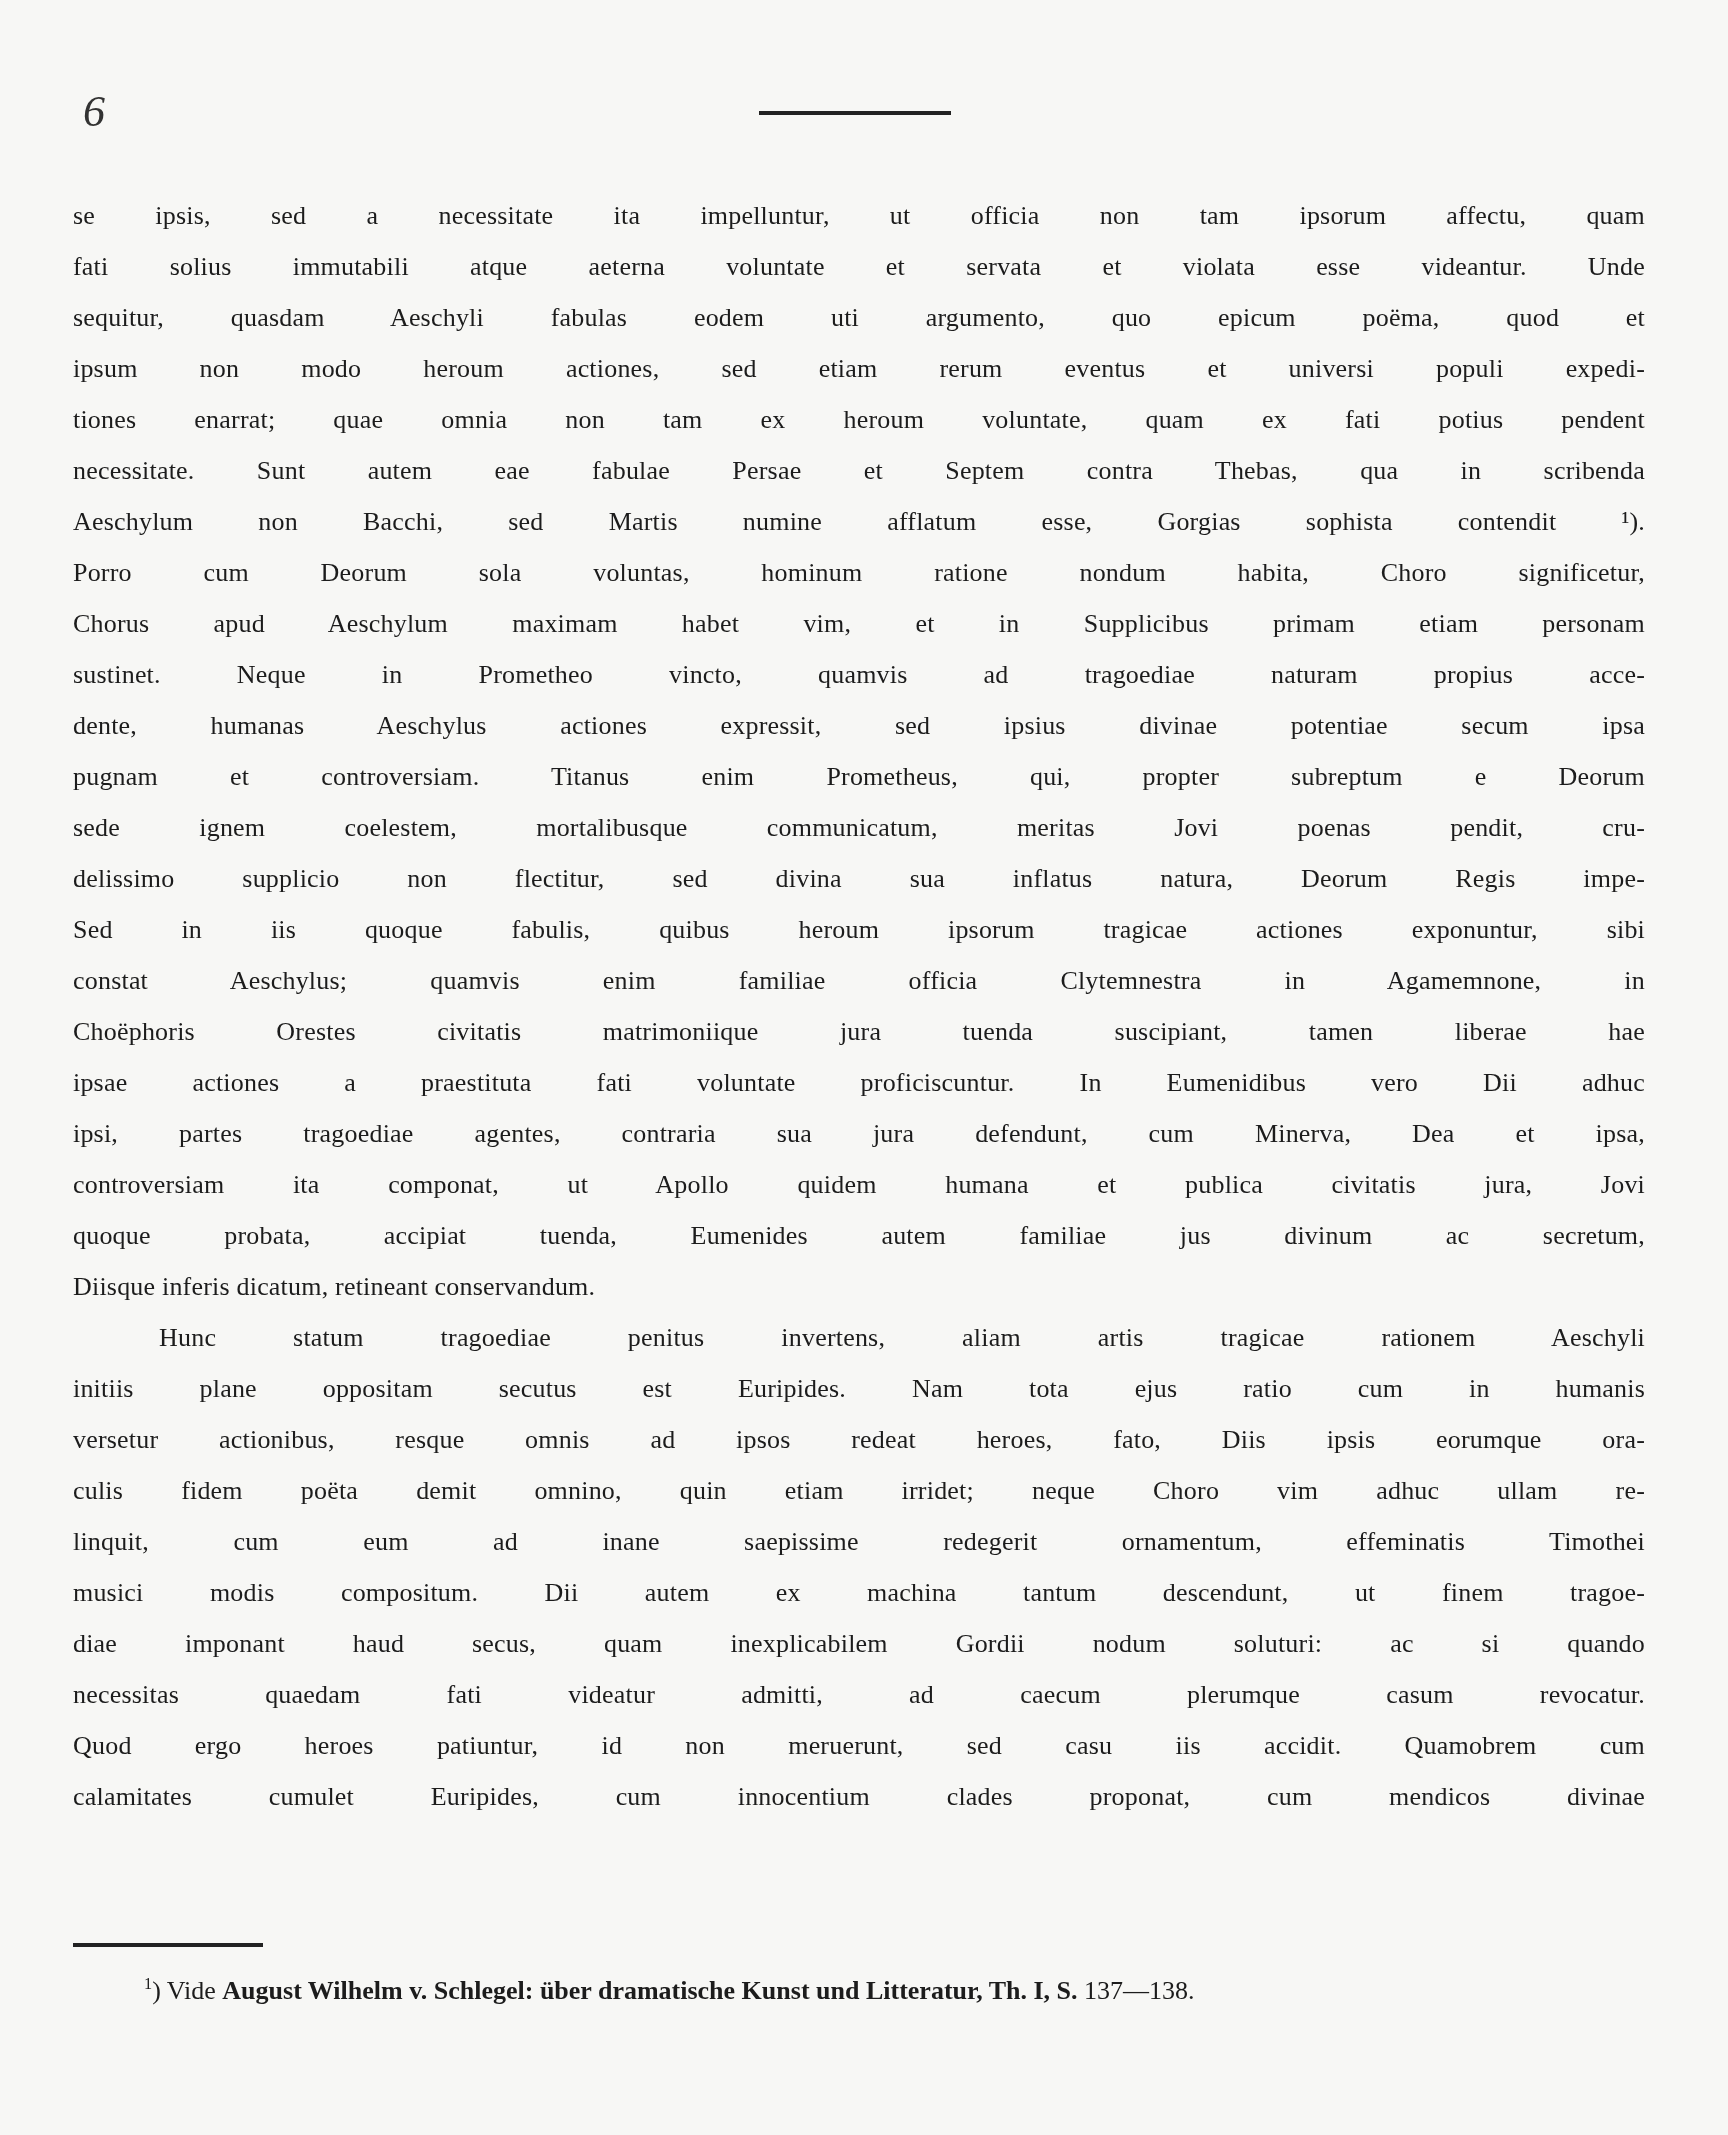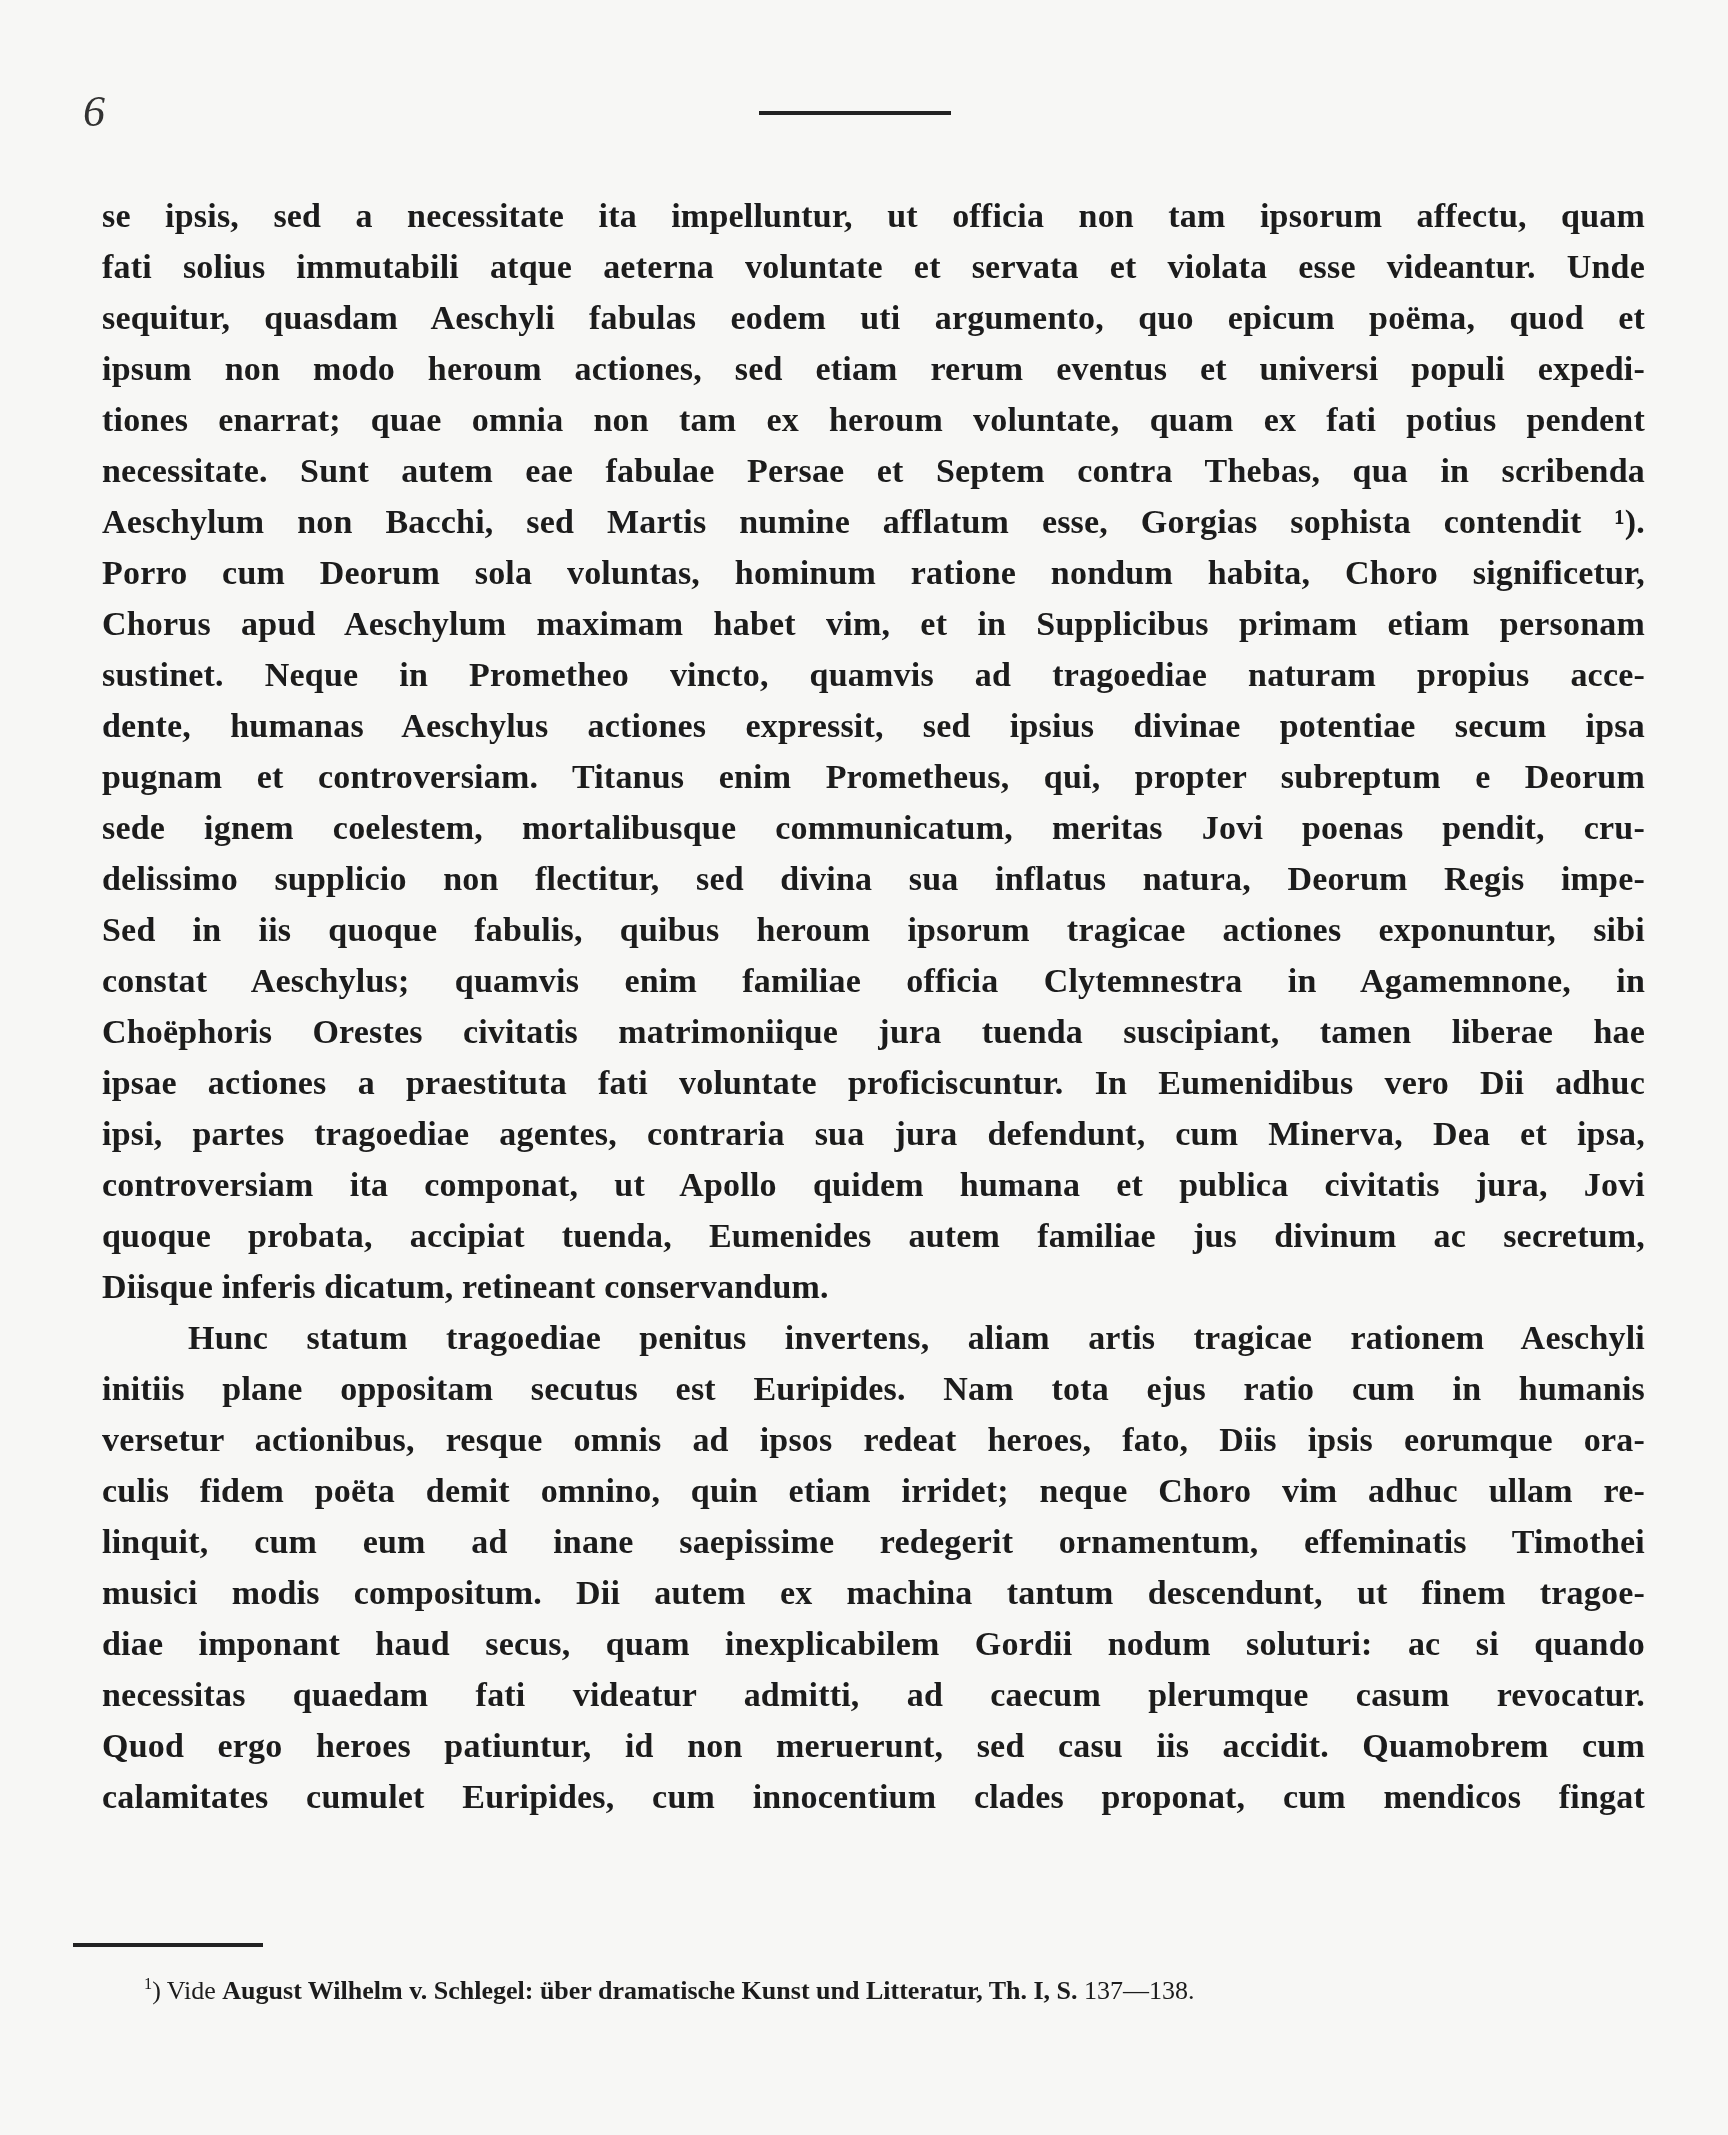--- a/index.html
+++ b/index.html
@@ -1,21 +1,21 @@
 <!DOCTYPE html>
 <html><head>
 <meta charset="utf-8">
 <style>
   html,body{margin:0;padding:0;}
   body{width:1728px;height:2136px;background:#f7f7f5;position:relative;overflow:hidden;
        font-family:"Liberation Serif","DejaVu Serif",serif;color:#1c1c1c;}
   .page-number{position:absolute;left:83px;top:86px;font-size:44px;font-style:italic;font-weight:300;color:#333;}
   .header-rule{position:absolute;left:759px;top:111px;width:192px;height:3.8px;background:#222;}
   .body-text{position:absolute;left:73px;top:190px;width:1572px;}
-  .line{height:51px;line-height:51px;font-size:34px;font-weight:bold;text-align:justify;text-align-last:justify;white-space:nowrap;letter-spacing:0.2px;margin-left:29px;}
+  .line{height:51px;line-height:51px;font-size:26px;font-weight:normal;text-align:justify;text-align-last:justify;white-space:nowrap;letter-spacing:0.2px;}
   .line.indent{padding-left:86px;}
   .line.last{text-align-last:left;}
   .footnote-rule{position:absolute;left:73px;top:1943px;width:190px;height:3.8px;background:#222;}
   .footnote{position:absolute;left:144px;top:1974px;font-size:26px;white-space:nowrap;}
   .fn-mark{font-size:16.3px;vertical-align:super;}
   .fn-italic{font-weight:bold;}
 </style>
 </head>
 <body>
 
@@ -47,20 +47,20 @@
   <div class="line last">Diisque inferis dicatum, retineant conservandum.</div>
   <div class="line indent">Hunc statum tragoediae penitus invertens, aliam artis tragicae rationem Aeschyli</div>
   <div class="line">initiis plane oppositam secutus est Euripides. Nam tota ejus ratio cum in humanis</div>
   <div class="line">versetur actionibus, resque omnis ad ipsos redeat heroes, fato, Diis ipsis eorumque ora-</div>
   <div class="line">culis fidem poëta demit omnino, quin etiam irridet; neque Choro vim adhuc ullam re-</div>
   <div class="line">linquit, cum eum ad inane saepissime redegerit ornamentum, effeminatis Timothei</div>
   <div class="line">musici modis compositum. Dii autem ex machina tantum descendunt, ut finem tragoe-</div>
   <div class="line">diae imponant haud secus, quam inexplicabilem Gordii nodum soluturi: ac si quando</div>
   <div class="line">necessitas quaedam fati videatur admitti, ad caecum plerumque casum revocatur.</div>
   <div class="line">Quod ergo heroes patiuntur, id non meruerunt, sed casu iis accidit. Quamobrem cum</div>
-  <div class="line">calamitates cumulet Euripides, cum innocentium clades proponat, cum mendicos fingat</div>
+  <div class="line">calamitates cumulet Euripides, cum innocentium clades proponat, cum mendicos divinae</div>
 </div>
 
 <div class="footnote-rule"></div>
 <div class="footnote">
   <span class="fn-mark">1</span><span>) Vide </span><span class="fn-italic">August Wilhelm v. Schlegel: über dramatische Kunst und Litteratur, Th. I, S.</span><span> 137—138.</span>
 </div>
 
 
 </body></html>

